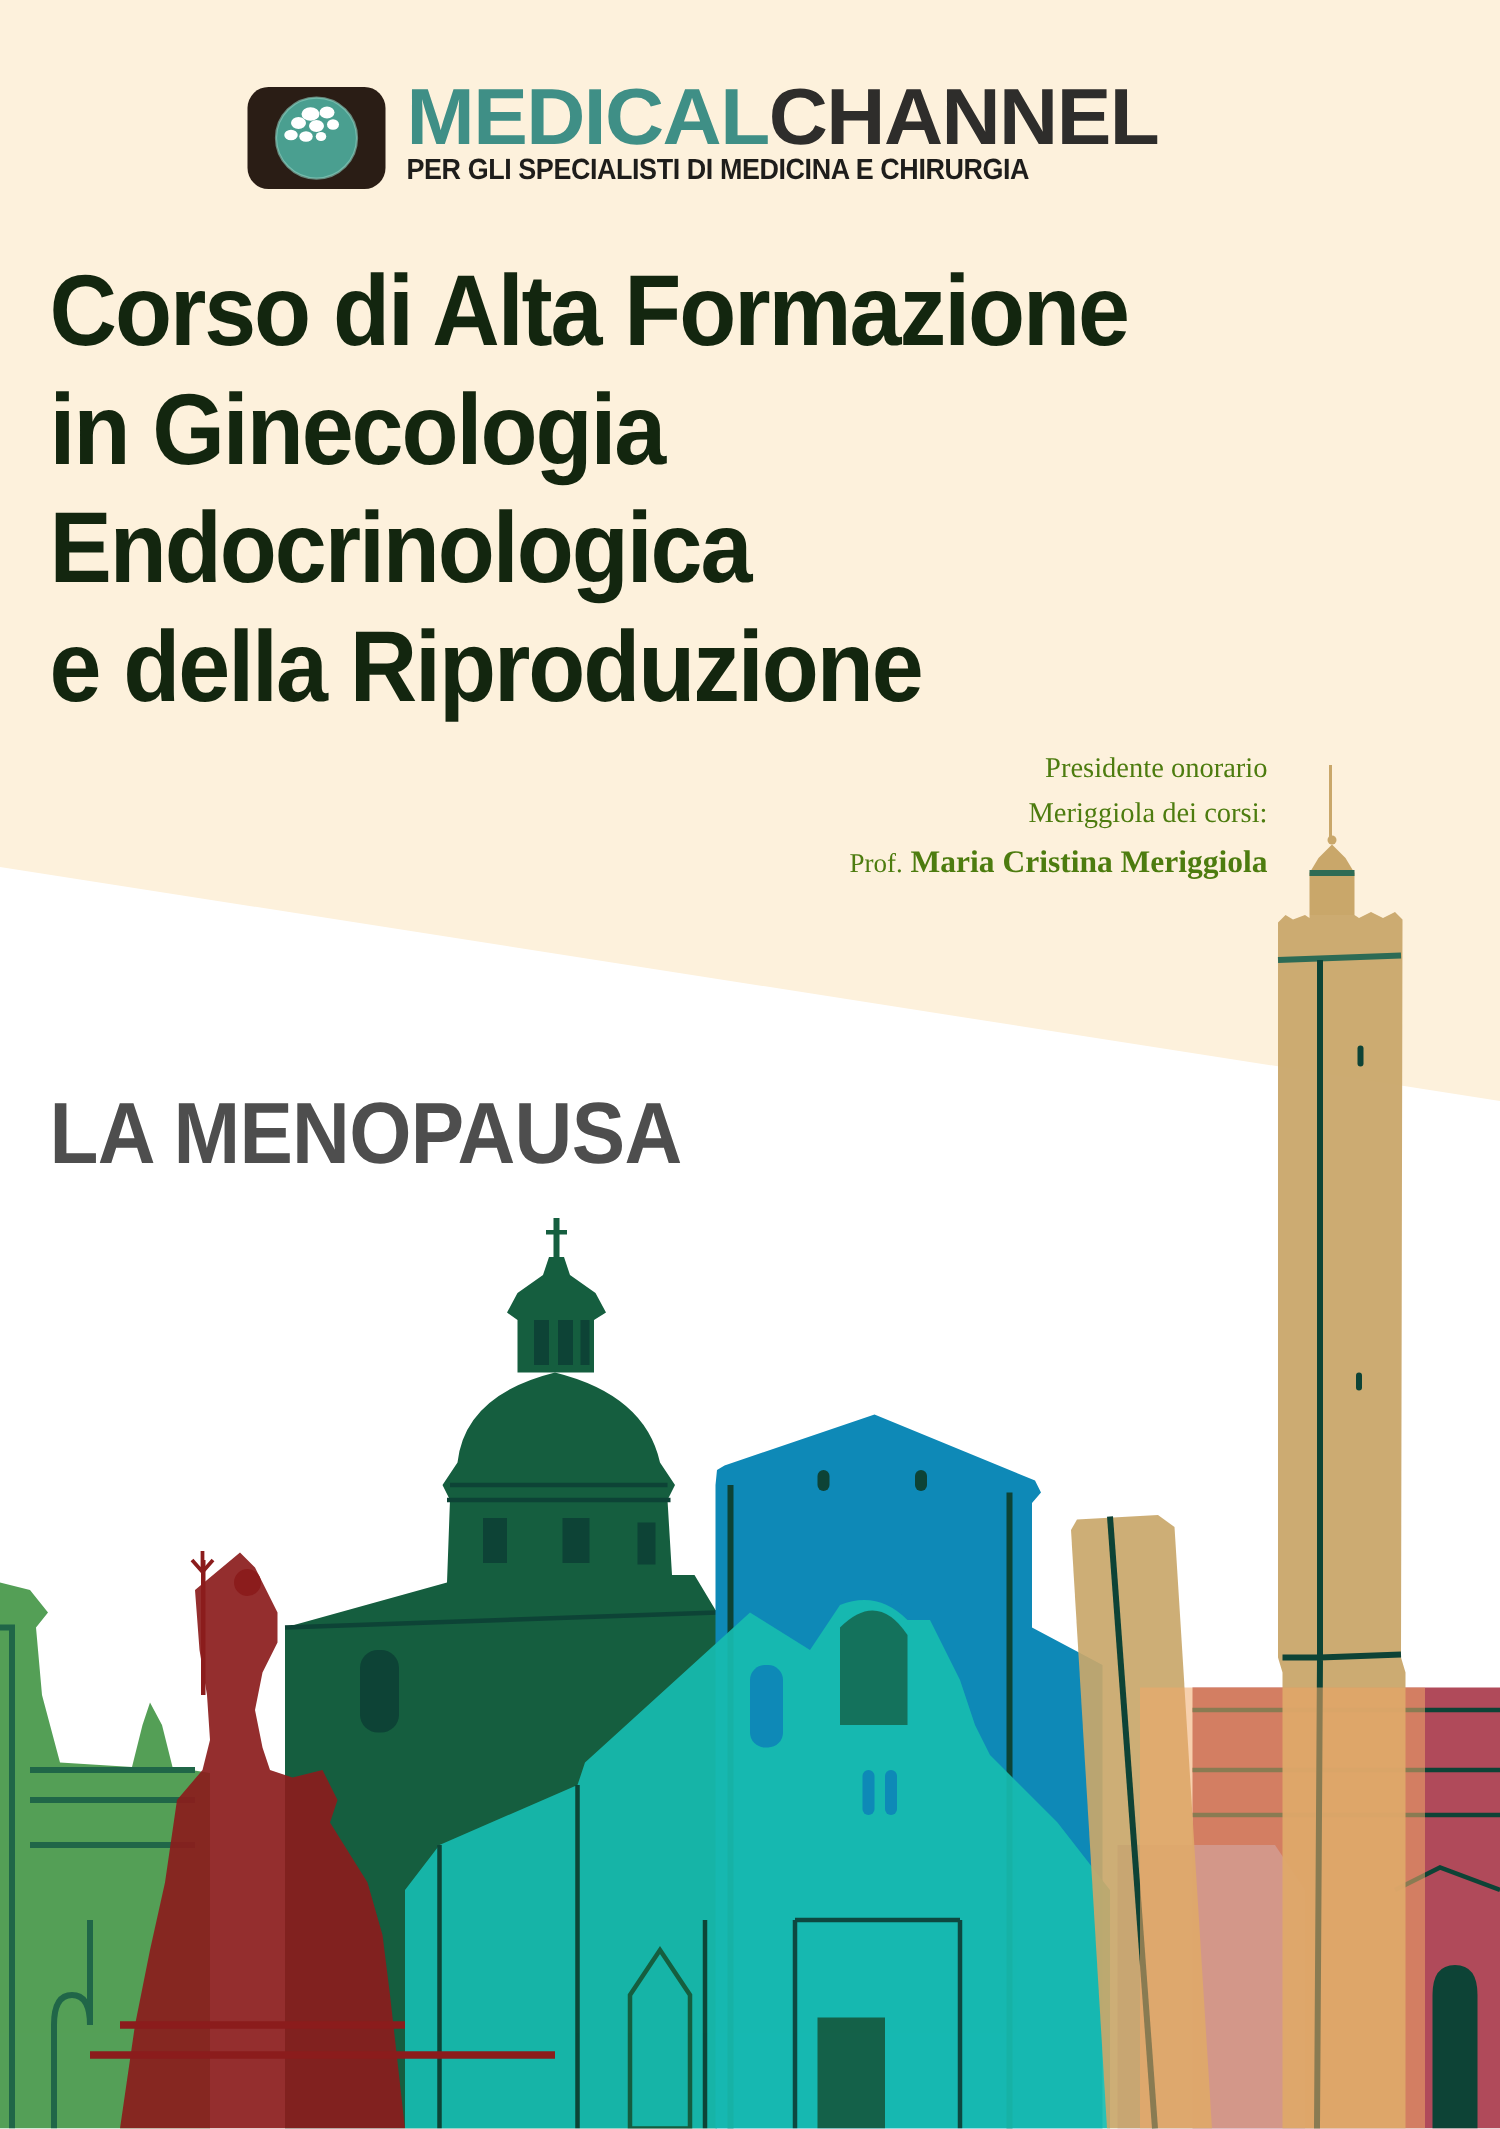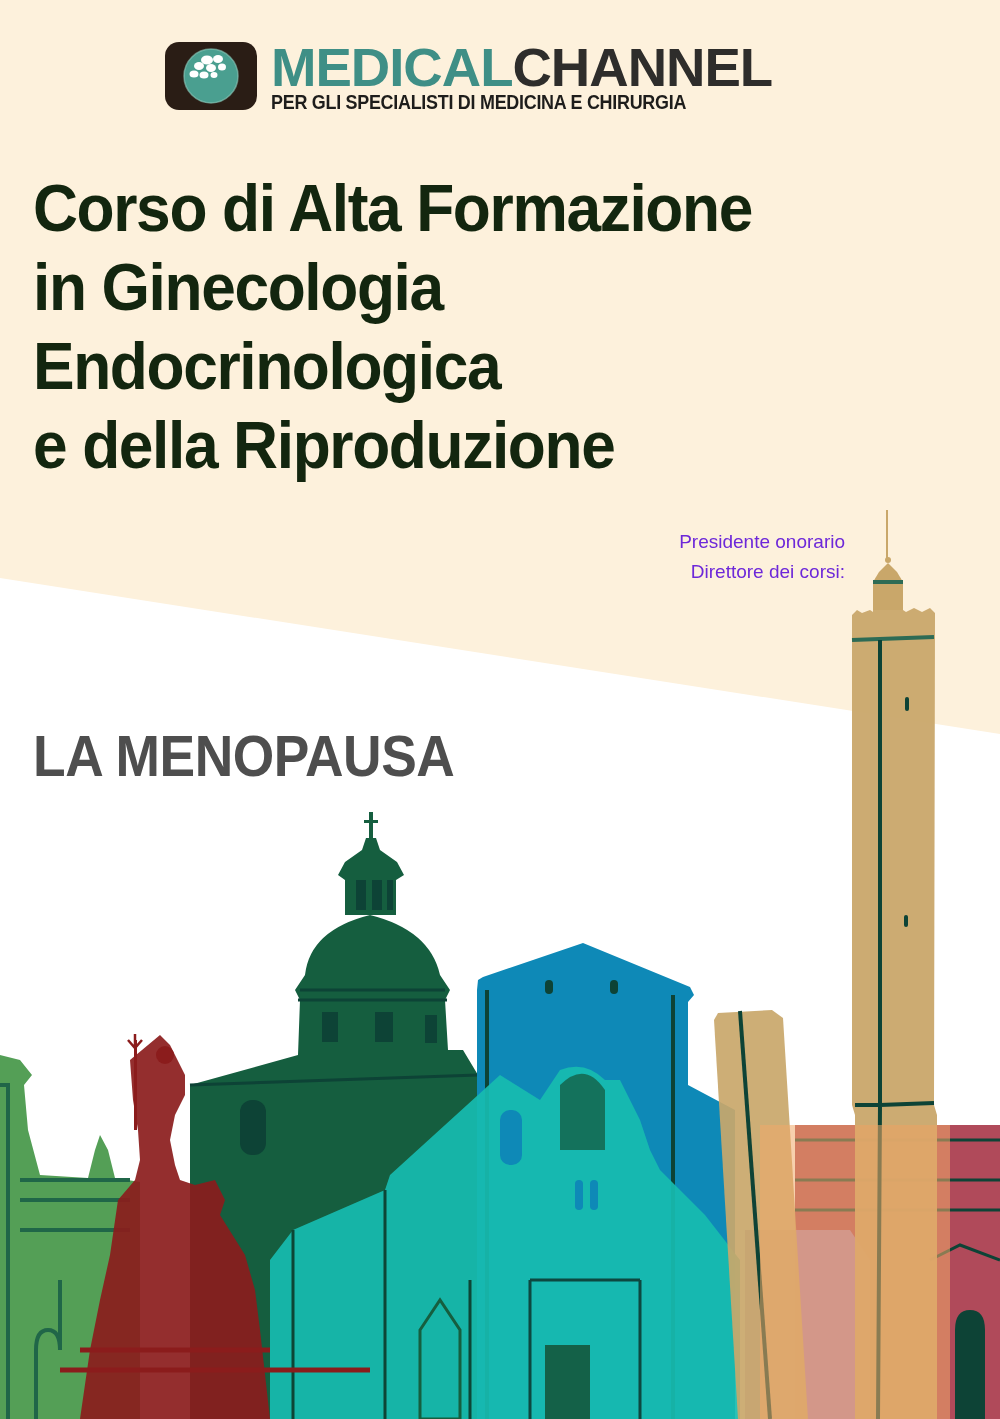--- a/index.html
+++ b/index.html
@@ -1,27 +1,27 @@
 <!DOCTYPE html>
 <html><head>
 <meta charset="utf-8">
 <style>
   html, body { margin: 0; padding: 0; }
   body { width: 1000px; height: 1419px; overflow: hidden; background: #ffffff; position: relative; font-family: "Liberation Sans", sans-serif; }
   .bg-cream { position: absolute; left: 0; top: 0; width: 1000px; height: 1419px; }
-  .logo { position: absolute; left: 163px; top: 40px; display: flex; align-items: flex-end; }
+  .logo { position: absolute; left: 163px; top: 56px; display: flex; align-items: flex-start; }
   .logo-icon { width: 96px; height: 72px; }
   .logo-text { margin-left: 12px; display: flex; flex-direction: column; }
   .logo-word { font-family: "Liberation Sans", sans-serif; font-weight: 700; font-size: 53px; line-height: 46px; letter-spacing: -1px; transform: scaleX(1.03); transform-origin: left; }
   .logo-word .med { color: #3f8f86; }
   .logo-word .chan { color: #2e2d2b; }
   .logo-tag { font-family: "Liberation Sans", sans-serif; font-weight: 700; font-size: 19.5px; color: #1e1d1b; line-height: 20px; margin-top: 1px; letter-spacing: -0.3px; transform: scaleX(0.92); transform-origin: left; white-space: nowrap; }
   .title { position: absolute; left: 33px; top: 168px; color: #13260f; font-family: "Liberation Sans", sans-serif; font-weight: 700; font-size: 67px; line-height: 79px; letter-spacing: -1.5px; transform: scaleX(0.93); transform-origin: left; }
   .title div { white-space: nowrap; }
-  .credits { position: absolute; right: 155px; top: 498px; text-align: right; color: #6d28d9; font-family: Liberation Sans, sans-serif; margin-top: 29px; }
+  .credits { position: absolute; right: 155px; top: 498px; text-align: right; color: #4d7c0f; font-family: Liberation Serif, serif; }
   .credits .role { font-size: 19px; line-height: 30px; }
   .credits .person { font-size: 21px; line-height: 32px; }
   .credits .pre { font-size: 18px; font-weight: 400; }
   .credits .name { font-weight: 700; }
   .subtitle { position: absolute; left: 33px; top: 722px; color: #4e4e4e; font-family: "Liberation Sans", sans-serif; font-weight: 700; font-size: 58px; letter-spacing: -0.5px; transform: scaleX(0.92); transform-origin: left; white-space: nowrap; }
   .skyline { position: absolute; left: 0; top: 0; width: 1000px; height: 1419px; }
 </style>
 </head>
 <body>
 
@@ -133,16 +133,17 @@
 
 <div class="title">
   <div>Corso di Alta Formazione</div>
   <div>in Ginecologia</div>
   <div>Endocrinologica</div>
   <div>e della Riproduzione</div>
 </div>
 
 <div class="credits">
   <div class="role">Presidente onorario</div>
-  <div class="role">Direttore dei corsi:</div>
+  <div class="role">Meriggiola dei corsi:</div>
+  <div class="person"><span class="pre">Prof.</span> <span class="name">Maria Cristina Meriggiola</span></div>
 </div>
 
 <div class="subtitle">LA MENOPAUSA</div>
 
 </body></html>

